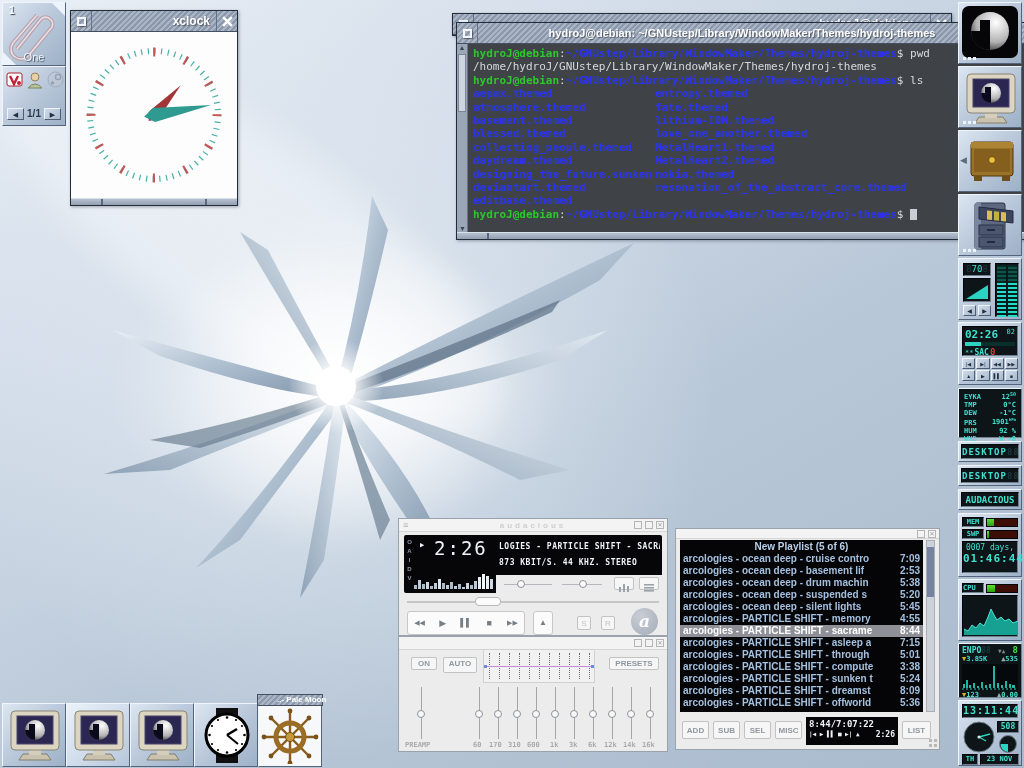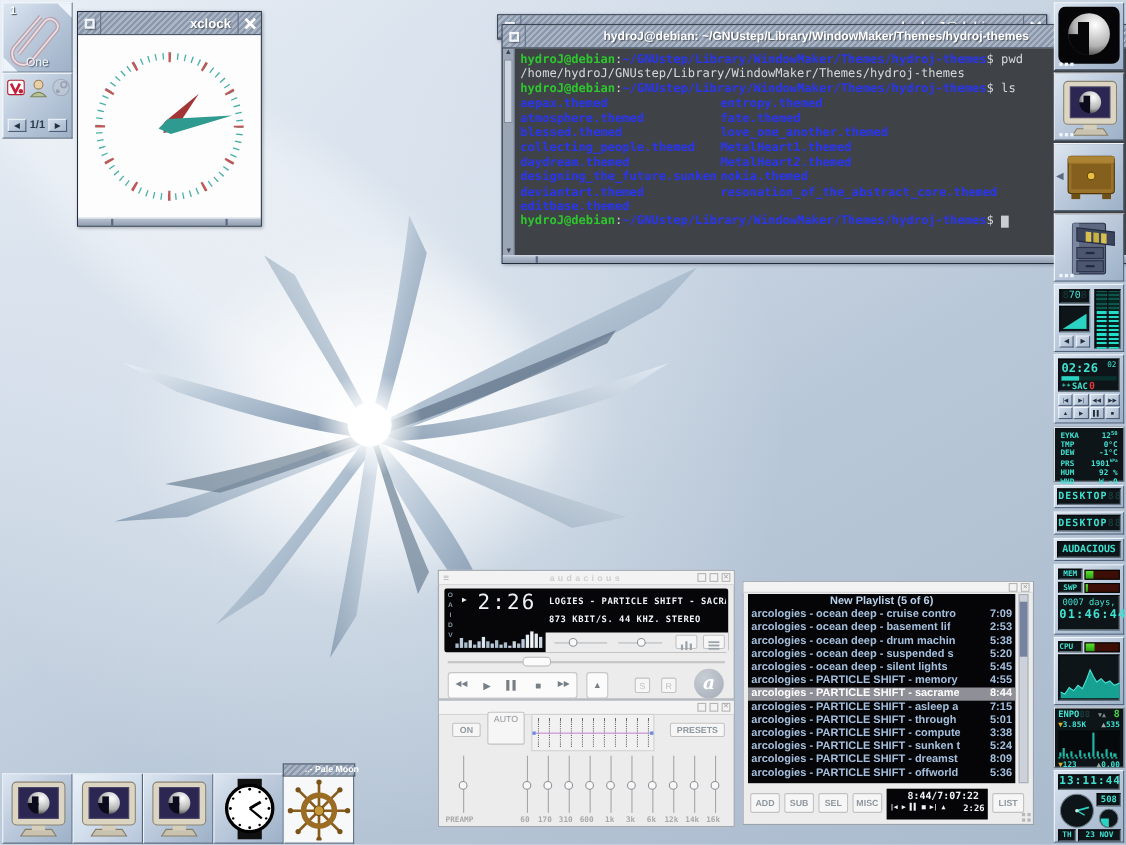--- a/index.html
+++ b/index.html
@@ -238,20 +238,21 @@
       <span>▲</span>
       <div class="sb-thumb"></div>
       <span class="sb-dn">▼</span>
     </div>
     <div class="term-text">
       <div><span class="g">hydroJ@debian</span><span>:</span><span class="b">~/GNUstep/Library/WindowMaker/Themes/hydroj-themes</span><span>$</span>&nbsp;<span>pwd</span></div>
       <div>/home/hydroJ/GNUstep/Library/WindowMaker/Themes/hydroj-themes</div>
       <div><span class="g">hydroJ@debian</span><span>:</span><span class="b">~/GNUstep/Library/WindowMaker/Themes/hydroj-themes</span><span>$</span>&nbsp;<span>ls</span></div>
       <div><span class="b c1">aepax.themed</span><span class="b">entropy.themed</span></div>
       <div><span class="b c1">atmosphere.themed</span><span class="b">fate.themed</span></div>
+      <div><span class="b c1">basement.themed</span><span class="b">lithium-ION.themed</span></div>
       <div><span class="b c1">blessed.themed</span><span class="b">love_one_another.themed</span></div>
       <div><span class="b c1">collecting_people.themed</span><span class="b">MetalHeart1.themed</span></div>
       <div><span class="b c1">daydream.themed</span><span class="b">MetalHeart2.themed</span></div>
       <div><span class="b c1">designing_the_future.sunken</span><span class="b">nokia.themed</span></div>
       <div><span class="b c1">deviantart.themed</span><span class="b">resonation_of_the_abstract_core.themed</span></div>
       <div><span class="b c1">editbase.themed</span><span class="b"></span></div>
       <div><span class="g">hydroJ@debian</span><span>:</span><span class="b">~/GNUstep/Library/WindowMaker/Themes/hydroj-themes</span><span>$</span>&nbsp;<span class="cursor"></span></div>
     </div>
   </div>
   <div class="resizebar">
@@ -619,21 +620,21 @@
 
 <div class="aud" style="left:398px;top:636px;width:270px;height:116px">
   <div class="aud-tb">
     <span class="aud-wbtns">
       <span class="wb"></span>
       <span class="wb"></span>
       <span class="wb">✕</span>
     </span>
   </div>
   <div class="abtn abs" style="left:12px;top:20px;width:26px;height:13px;font-size:8px;font-weight:bold;line-height:12px">ON</div>
-  <div class="abtn abs" style="left:44px;top:10px;width:34px;height:30px;font-size:8px;font-weight:normal;line-height:12px">AUTO</div>
+  <div class="abtn abs" style="left:44px;top:20px;width:34px;height:16px;font-size:8px;font-weight:bold;line-height:12px">AUTO</div>
   <div class="abs" style="left:84px;top:12px;width:112px;height:34px;background:#f1f1f1;border:1px solid #d0d0d0">
     <i class="dotcol" style="left:5px"></i>
         <i class="dotcol" style="left:15px"></i>
         <i class="dotcol" style="left:25px"></i>
         <i class="dotcol" style="left:35px"></i>
         <i class="dotcol" style="left:45px"></i>
         <i class="dotcol" style="left:55px"></i>
         <i class="dotcol" style="left:65px"></i>
         <i class="dotcol" style="left:75px"></i>
         <i class="dotcol" style="left:85px"></i>
@@ -755,21 +756,21 @@
   </div>
   <div class="abs" style="right:4px;top:11px;width:9px;height:172px;background:#cdd2da;border:1px solid #a8aeb8">
     <div style="position:absolute;left:0;top:6px;width:7px;height:50px;background:#76839f"></div>
   </div>
   <div class="abs" style="left:0;top:186px;right:0;bottom:0">
     <div class="abtn abs" style="left:6px;top:6px;width:27px;height:18px;font-size:8px;font-weight:bold;line-height:17px">ADD</div>
     <div class="abtn abs" style="left:37px;top:6px;width:27px;height:18px;font-size:8px;font-weight:bold;line-height:17px">SUB</div>
     <div class="abtn abs" style="left:68px;top:6px;width:27px;height:18px;font-size:8px;font-weight:bold;line-height:17px">SEL</div>
     <div class="abtn abs" style="left:99px;top:6px;width:27px;height:18px;font-size:8px;font-weight:bold;line-height:17px">MISC</div>
     <div class="abs" style="left:130px;top:2px;width:92px;height:28px;background:#050507">
-      <div class="pixel" style="font-size:9px;padding:2px 19px 0">8:44/7:07:22</div>
+      <div class="pixel" style="font-size:9px;padding:2px 3px 0">8:44/7:07:22</div>
       <div style="display:flex;justify-content:space-between;padding:1px 3px">
         <span class="pixel" style="font-size:6px">|◀ ▶ ▌▌ ■ ▶| ▲</span>
         <span class="pixel" style="font-size:8px">2:26</span>
       </div>
     </div>
     <div class="abtn abs" style="left:226px;top:6px;width:29px;height:18px;font-size:8px;font-weight:bold;line-height:17px">LIST</div>
     <div class="abs" style="right:2px;bottom:2px;width:3px;height:3px;background:#b8b8b8;box-shadow:-5px 0 #b8b8b8,0 -5px #b8b8b8,-5px -5px #b8b8b8"></div>
   </div>
 </div>
 

